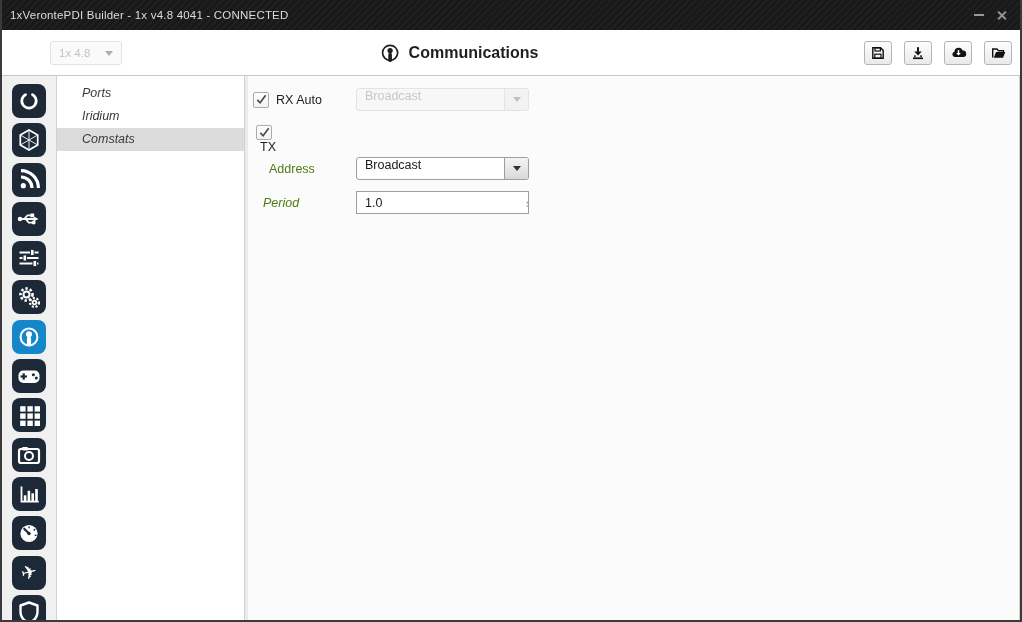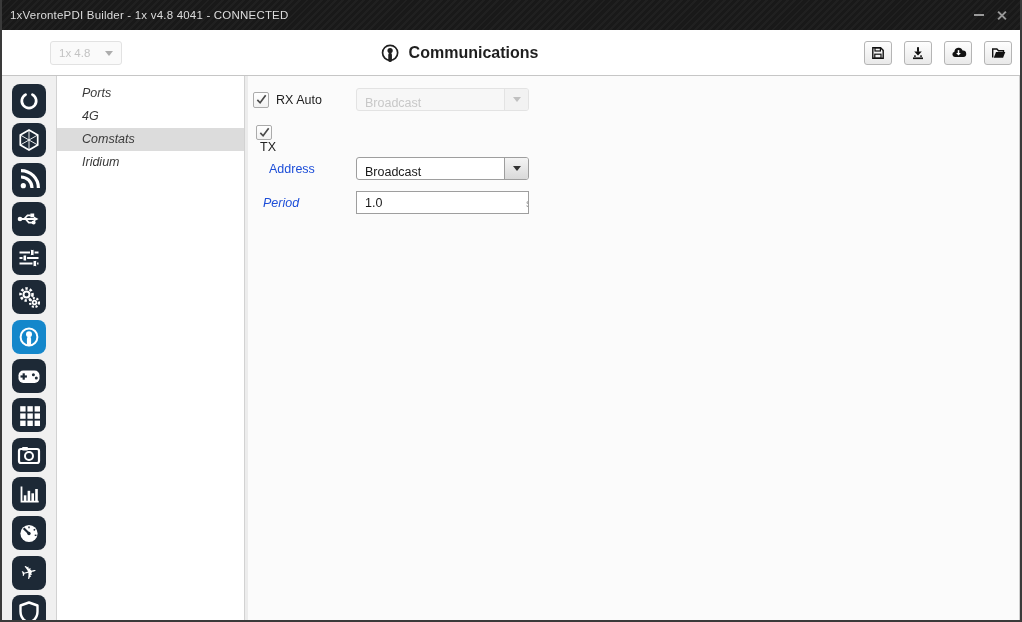--- a/index.html
+++ b/index.html
@@ -37,22 +37,22 @@
   .nav-item { height:23px; line-height:23px; padding-left:25px; font-size:12.5px; color:#3a3a3a; cursor:default; }
   .nav-item.selected { background:#dcdcdc; }
 
   .gap-strip { width:3px; background:#ececec; }
   .main-panel { position:relative; flex:1; background:#fbfbfb; border-right:1px solid #cfcfcf; }
 
   
   .form-row { position:absolute; height:23px; display:flex; align-items:center; }
   .checkbox { width:16px; height:16px; border:1px solid #ababab; border-radius:2px; background:linear-gradient(#fff,#f2f2f2); display:flex; align-items:center; justify-content:center; }
   .cb-label { margin-left:7px; font-size:12.5px; color:#222; }
-  .field-label { font-size:12.5px; color:#1d4ed8; }
-  .select { position:absolute; width:173px; height:23px; border:1px solid #9e9e9e; border-radius:3px; background:#fff; display:flex; align-items:flex-end; }
+  .field-label { font-size:12.5px; color:#4d7c0f; }
+  .select { position:absolute; width:173px; height:23px; border:1px solid #9e9e9e; border-radius:3px; background:#fff; display:flex; align-items:flex-start; }
   .select .sel-value { flex:1; font-size:12.5px; color:#1a1a1a; padding-left:8px; white-space:nowrap; overflow:hidden; }
   .select .sel-btn { width:24px; height:100%; border-left:1px solid #9e9e9e; background:linear-gradient(#f4f4f4,#d9d9d9); border-radius:0 2px 2px 0; display:flex; align-items:center; justify-content:center; }
   .select .sel-btn .tri { width:0; height:0; border-left:4px solid transparent; border-right:4px solid transparent; border-top:5px solid #333; }
   .select.disabled { border-color:#e3e3e3; background:#f7f7f7; }
   .select.disabled .sel-value { color:#c8c8c8; }
   .select.disabled .sel-btn { border-left-color:#e3e3e3; background:#f2f2f2; }
   .select.disabled .sel-btn .tri { border-top-color:#c0c0c0; }
   .text-input { position:absolute; width:173px; height:23px; border:1px solid #9e9e9e; border-radius:0; background:#fff; display:flex; align-items:center; overflow:hidden; }
   .text-input input { flex:1; border:none; outline:none; font-size:12.5px; color:#1a1a1a; padding-left:8px; font-family:"Liberation Sans", sans-serif; background:transparent; }
   .text-input .unit { font-size:11.5px; color:#999; padding-right:7px; }
@@ -234,23 +234,22 @@
       </div>
       <div class="side-icon">
         <svg width="32" height="32" viewBox="0 0 32 32">
           <path d="M16 6.5 L24.5 9.5 V15.5 C24.5 21 21 24.9 16 26.6 C11 24.9 7.5 21 7.5 15.5 V9.5 Z" fill="none" stroke="#fff" stroke-width="2.4" stroke-linejoin="round"></path>
         </svg>
       </div>
     </div>
 
     <div class="nav-panel">
       <div class="nav-item">Ports</div>
-      <div class="nav-item">4G</div>
+      <div class="nav-item">Iridium</div>
       <div class="nav-item selected">Comstats</div>
-      <div class="nav-item">Iridium</div>
     </div>
 
     <div class="gap-strip"></div>
 
     <div class="main-panel">
 
       <div class="form-row" style="left:5px; top:12px;">
         <div class="checkbox">
           <svg width="13" height="13" viewBox="0 0 14 14">
             <polyline points="2.5,7.5 5.5,10.5 11.5,2.5" fill="none" stroke="#4a4a4a" stroke-width="1.8"></polyline>

